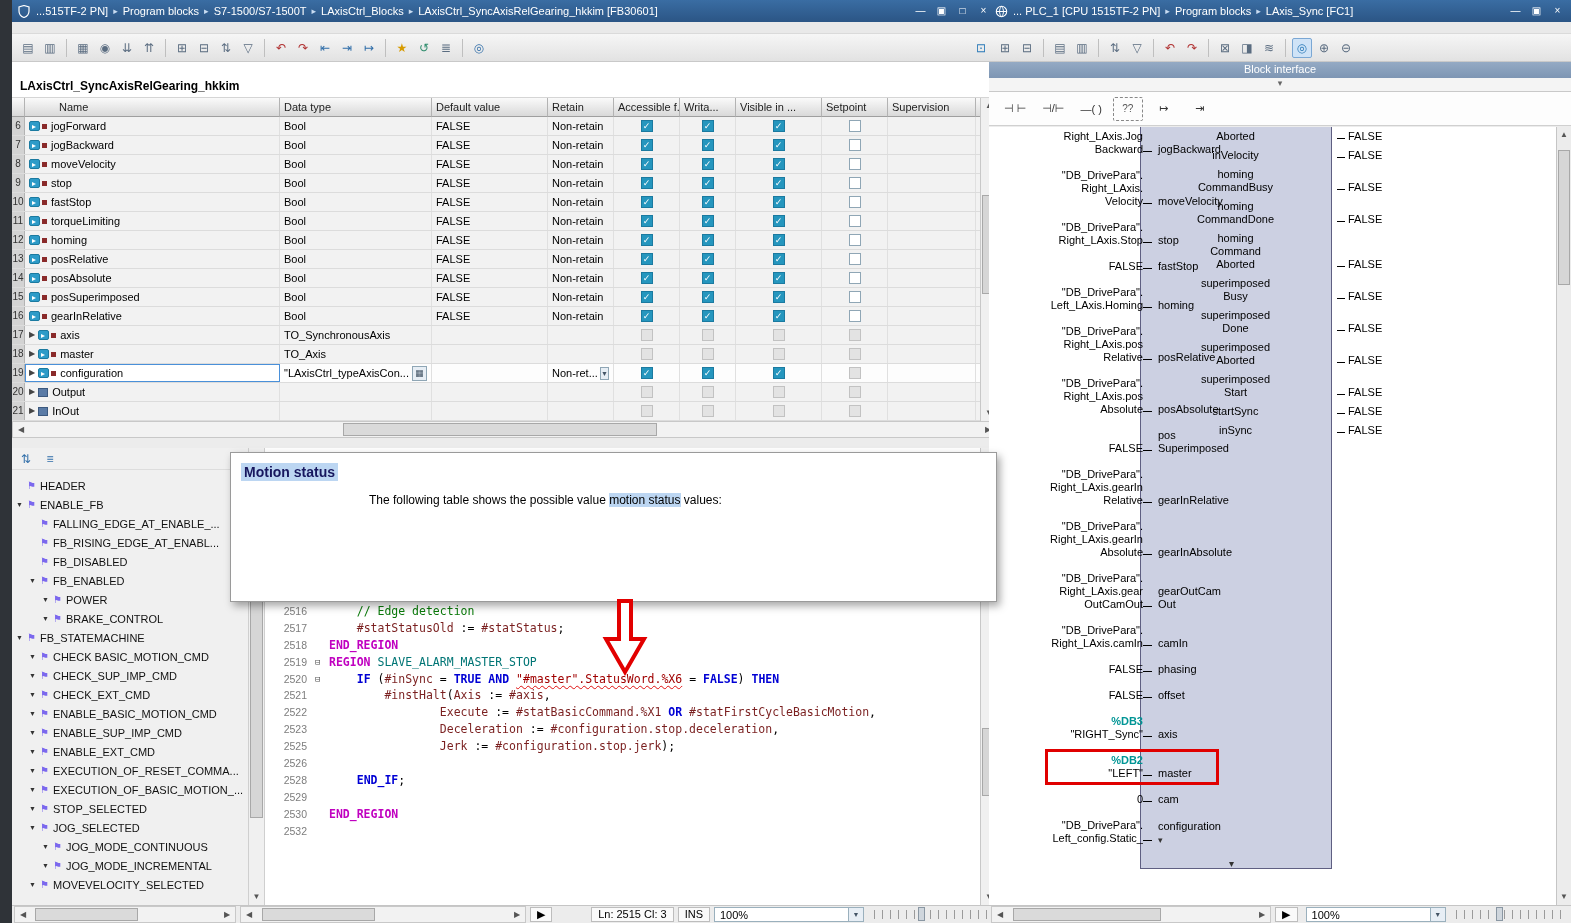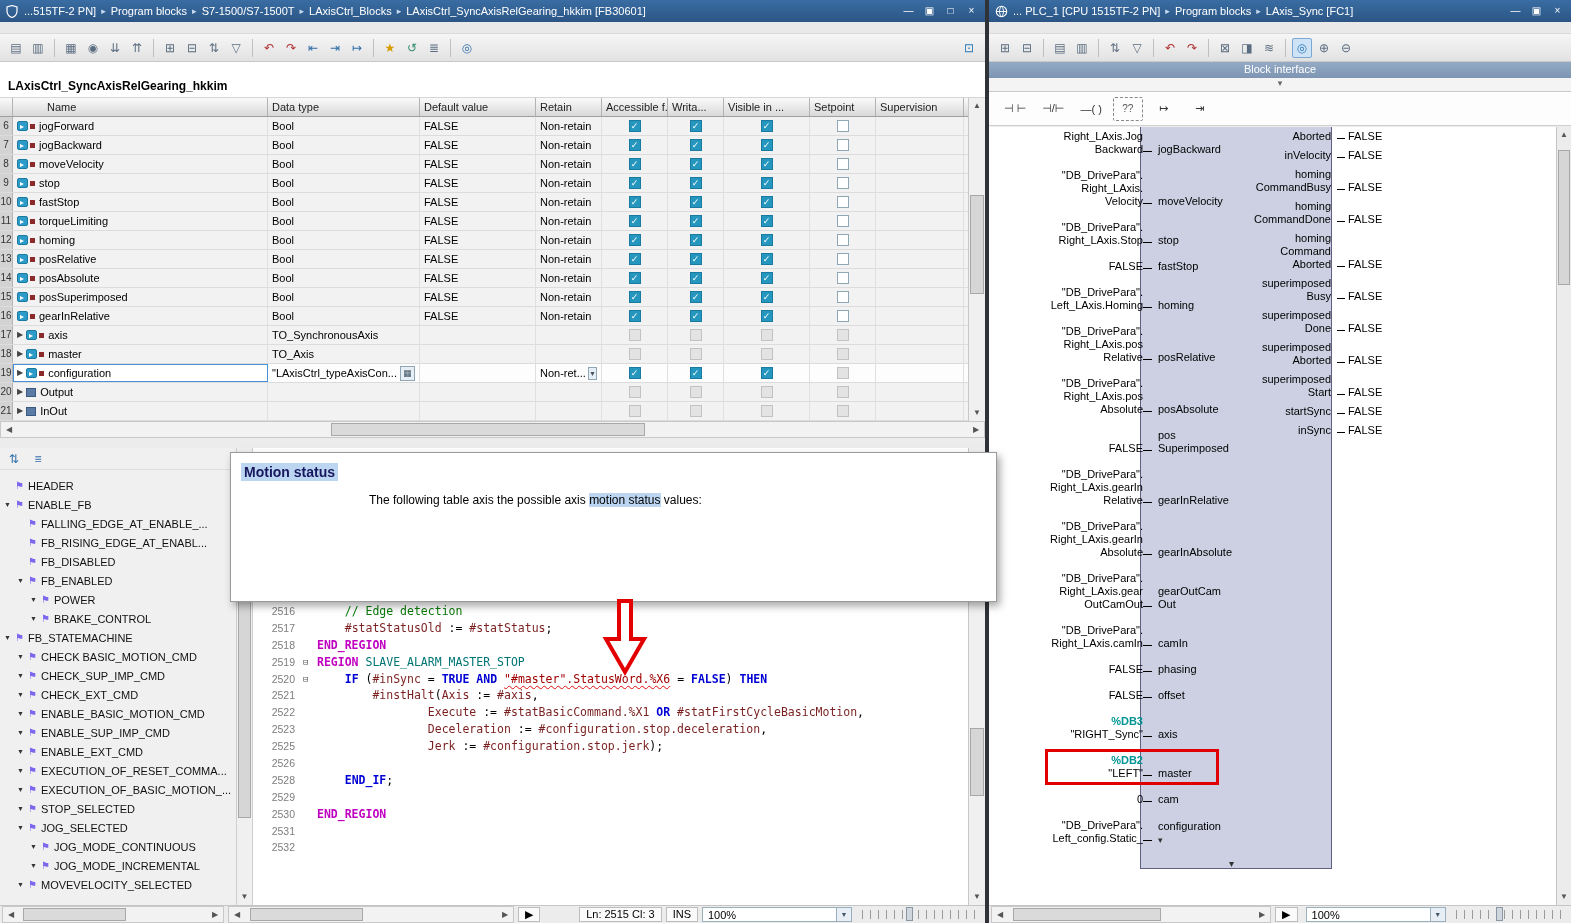--- a/index.html
+++ b/index.html
@@ -1,19 +1,19 @@
 <!DOCTYPE html>
 <html><head>
 <meta charset="utf-8">
 <style>
   *{box-sizing:border-box;margin:0;padding:0}
   html,body{width:1571px;height:923px;overflow:hidden}
   body{font-family:"Liberation Sans",sans-serif;font-size:11px;background:#2f3338;position:relative;color:#000}
   .window{position:absolute;top:0;height:923px;background:#ececec;overflow:hidden}
-  #win-left{left:0;width:985px}
+  #win-left{left:12px;width:985px}
   #win-right{left:989px;width:582px}
 
   
   .titlebar{height:22px;background:linear-gradient(#3a6da3,#2b5585);color:#fff;display:flex;align-items:center;padding:0 4px;font-size:11px}
   .tb-ico{width:16px;height:14px;display:inline-flex;align-items:center;justify-content:center;margin-right:4px;flex:none}
   .crumbs{flex:1;display:flex;align-items:center;white-space:nowrap;overflow:hidden}
   .crumb{color:#fff;cursor:default}
   .crumb-sep{color:#c9dcf2;margin:0 5px;font-size:9px}
   .winbtns{display:flex;gap:2px}
   .winbtn{width:19px;height:16px;text-align:center;line-height:15px;color:#fff;font-size:10px;cursor:default}
@@ -125,21 +125,21 @@
   .op{width:142px;text-align:right}
   .opln{line-height:13px;white-space:nowrap}
   .dbname{color:#009595;font-weight:bold}
   .wire{width:9px;height:5px;border-bottom:1px solid #000;margin-bottom:4px;flex:none}
   .pin{padding-left:6px}
   .pin div{line-height:13px;white-space:nowrap}
   .pindrop{font-size:9px;color:#333}
   .redbox{position:absolute;left:44px;top:-5px;width:174px;height:calc(100% + 10px);border:3px solid #e00000;pointer-events:none}
   .fbd-outputs{position:absolute;left:151px;top:3px;width:249px;z-index:2}
   .oprow{display:flex;align-items:flex-end;margin-bottom:6px}
-  .opin{flex:1;text-align:right;padding-right:6px}
+  .opin{flex:1;text-align:center;padding-right:6px}
   .opin div{line-height:13px;white-space:nowrap}
   .owire{width:8px;height:5px;border-bottom:1px solid #000;margin-bottom:4px;flex:none}
   .oval{width:44px;padding-left:3px;line-height:13px}
   .net-vscroll{position:absolute;right:0;top:0;bottom:0;width:15px;background:#ececec;border-left:1px solid #c5c5c5;display:flex;flex-direction:column}
 </style>
 </head>
 <body>
 
 <div class="window" id="win-left">
   <div class="titlebar">
@@ -828,21 +828,20 @@
           <div class="cline"><span class="lnum">2519</span><span class="fold">⊟</span><span class="ltxt"><span class="seg-r">REGION</span><span class="seg-p"> </span><span class="seg-n">SLAVE_ALARM_MASTER_STOP</span></span></div>
           <div class="cline"><span class="lnum">2520</span><span class="fold">⊟</span><span class="ltxt"><span class="seg-p">    </span><span class="seg-k">IF</span><span class="seg-p"> (</span><span class="seg-v">#inSync</span><span class="seg-p"> = </span><span class="seg-k">TRUE</span><span class="seg-p"> </span><span class="seg-k">AND</span><span class="seg-p"> </span><span class="seg-e">"#master".StatusWord.%X6</span><span class="seg-p"> = </span><span class="seg-k">FALSE</span><span class="seg-p">) </span><span class="seg-k">THEN</span></span></div>
           <div class="cline"><span class="lnum">2521</span><span class="fold"></span><span class="ltxt"><span class="seg-p">        </span><span class="seg-v">#instHalt</span><span class="seg-p">(</span><span class="seg-v">Axis</span><span class="seg-p"> := </span><span class="seg-v">#axis</span><span class="seg-p">,</span></span></div>
           <div class="cline"><span class="lnum">2522</span><span class="fold"></span><span class="ltxt"><span class="seg-p">                </span><span class="seg-v">Execute</span><span class="seg-p"> := </span><span class="seg-v">#statBasicCommand.%X1</span><span class="seg-p"> </span><span class="seg-k">OR</span><span class="seg-p"> </span><span class="seg-v">#statFirstCycleBasicMotion</span><span class="seg-p">,</span></span></div>
           <div class="cline"><span class="lnum">2523</span><span class="fold"></span><span class="ltxt"><span class="seg-p">                </span><span class="seg-v">Deceleration</span><span class="seg-p"> := </span><span class="seg-v">#configuration.stop.deceleration</span><span class="seg-p">,</span></span></div>
           <div class="cline"><span class="lnum">2525</span><span class="fold"></span><span class="ltxt"><span class="seg-p">                </span><span class="seg-v">Jerk</span><span class="seg-p"> := </span><span class="seg-v">#configuration.stop.jerk</span><span class="seg-p">);</span></span></div>
           <div class="cline"><span class="lnum">2526</span><span class="fold"></span><span class="ltxt"></span></div>
           <div class="cline"><span class="lnum">2528</span><span class="fold"></span><span class="ltxt"><span class="seg-p">    </span><span class="seg-k">END_IF</span><span class="seg-p">;</span></span></div>
           <div class="cline"><span class="lnum">2529</span><span class="fold"></span><span class="ltxt"></span></div>
           <div class="cline"><span class="lnum">2530</span><span class="fold"></span><span class="ltxt"><span class="seg-r">END_REGION</span></span></div>
-          <div class="cline"><span class="lnum">2531</span><span class="fold"></span><span class="ltxt"></span></div>
           <div class="cline"><span class="lnum">2532</span><span class="fold"></span><span class="ltxt"></span></div>
         </div>
       <div class="ed-v scroll ed-vscroll">
         <div class="varrow">▲</div>
         <div class="vtrack">
             <div class="vthumb" style="top:62%;height:16%"></div>
           </div>
         <div class="varrow">▼</div>
       </div>
     </div>
@@ -1229,19 +1228,19 @@
     </div>
     <div class="ruler">
         <span class="rthumb"></span>
       </div>
   </div>
 </div>
 
 <div class="popup">
   <span class="popup-title hl-blue">Motion status</span>
   <div class="popup-intro">
-    <span>The following table axis the possible axis </span><span class="hl-blue">motion status</span><span> values:</span>
+    <span>The following table shows the possible value </span><span class="hl-blue">motion status</span><span> values:</span>
   </div>
 </div>
 
 <svg class="red-arrow" width="52" height="78" viewBox="0 0 52 78">
   <path d="M20 2 H32 V40 H45 L26 73 L7 40 H20 Z" fill="#ffffff" stroke="#e20000" stroke-width="4"></path>
 </svg>
 
 </body></html>

